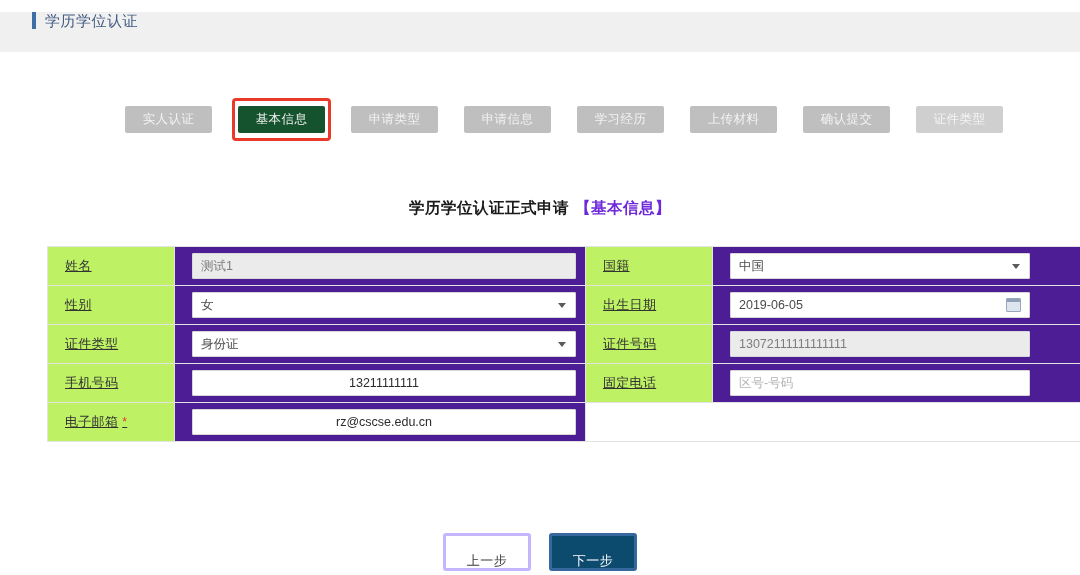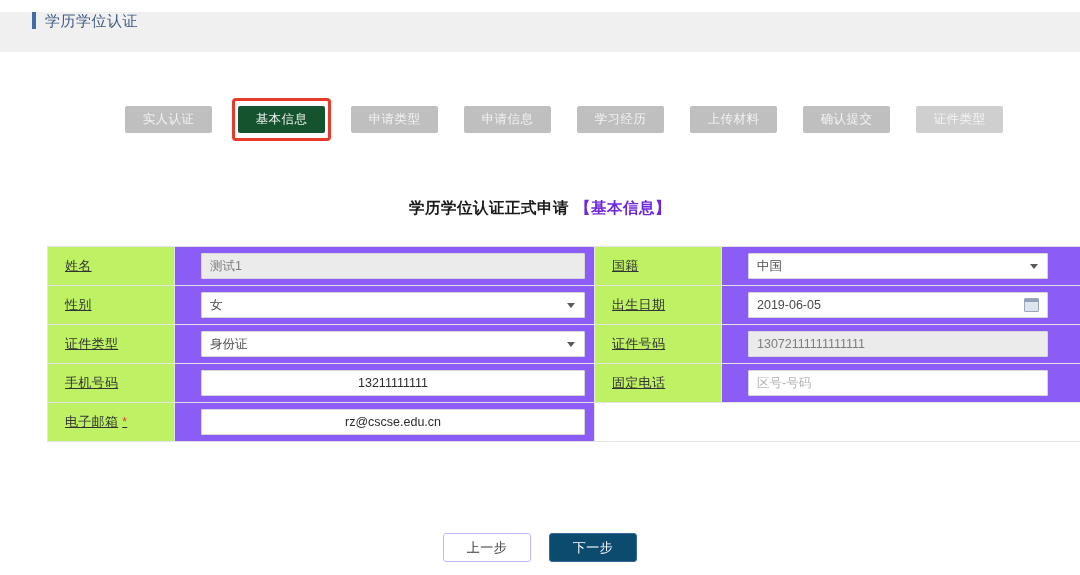--- a/index.html
+++ b/index.html
@@ -118,22 +118,22 @@
   td.lbl {
     width: 109px;
     background: #bef264;
     color: #333333;
     font-size: 13px;
     padding-left: 17px;
     letter-spacing: .3px;
     text-decoration: underline;
   }
   td.fld {
-    background: #8b5cf6;
-    padding-left: 26px;
+    background: #4c1d95;
+    padding-left: 17px;
     padding-right: 9px;
     margin-left: 6px;
   }
   td.fld.w-left  { width: 384px; }
   td.fld.w-right { width: 384px; }
   td.spacer { border: 1px solid #e3e3e3; background: #ffffff; }
   .req { color: #e03a30; margin-left: 4px; font-size: 12px; }
 
   
   .ctl {
@@ -191,29 +191,29 @@
     left: 0;
     top: 533px;
     width: 1080px;
     display: flex;
     justify-content: center;
     gap: 18px;
   }
   .btn {
     width: 88px;
     height: 29px;
-    border: 1px solid #c4b5fd;
+    border: 3px solid #c4b5fd;
     background: #ffffff;
     color: #3a3a3a;
     font-size: 13px;
     font-family: inherit;
     border-radius: 3px;
     cursor: pointer;
     letter-spacing: .5px;
-    padding: 4px;
+    padding: 16px;
   }
   .btn.primary {
     background: #0c4a6e;
     border-color: #36689e;
     color: #ffffff;
   }
 </style>
 </head>
 <body>
 

